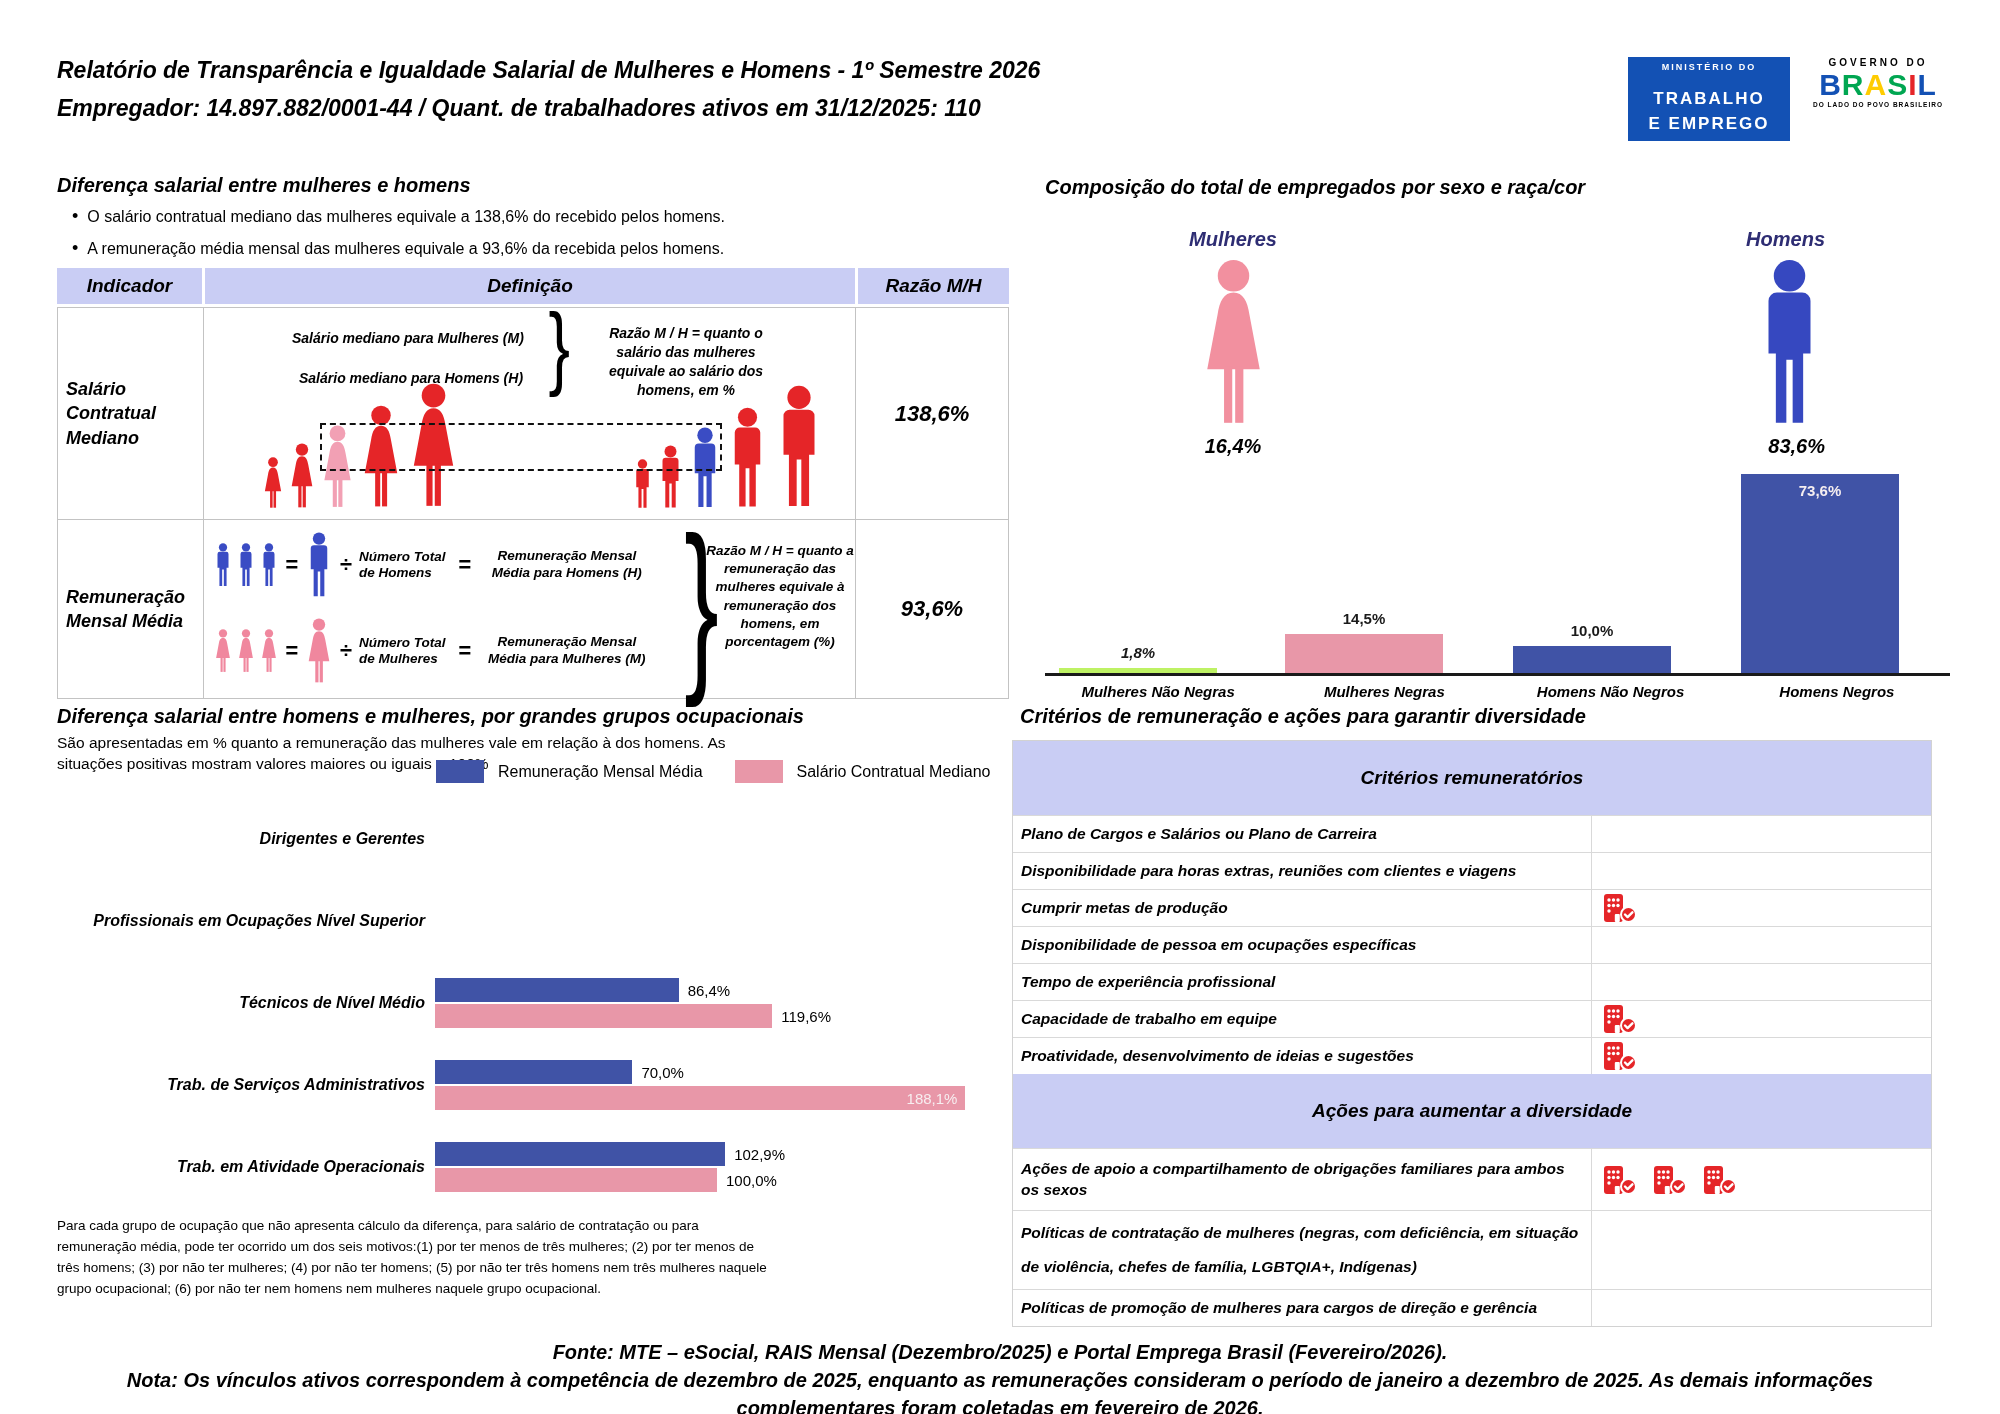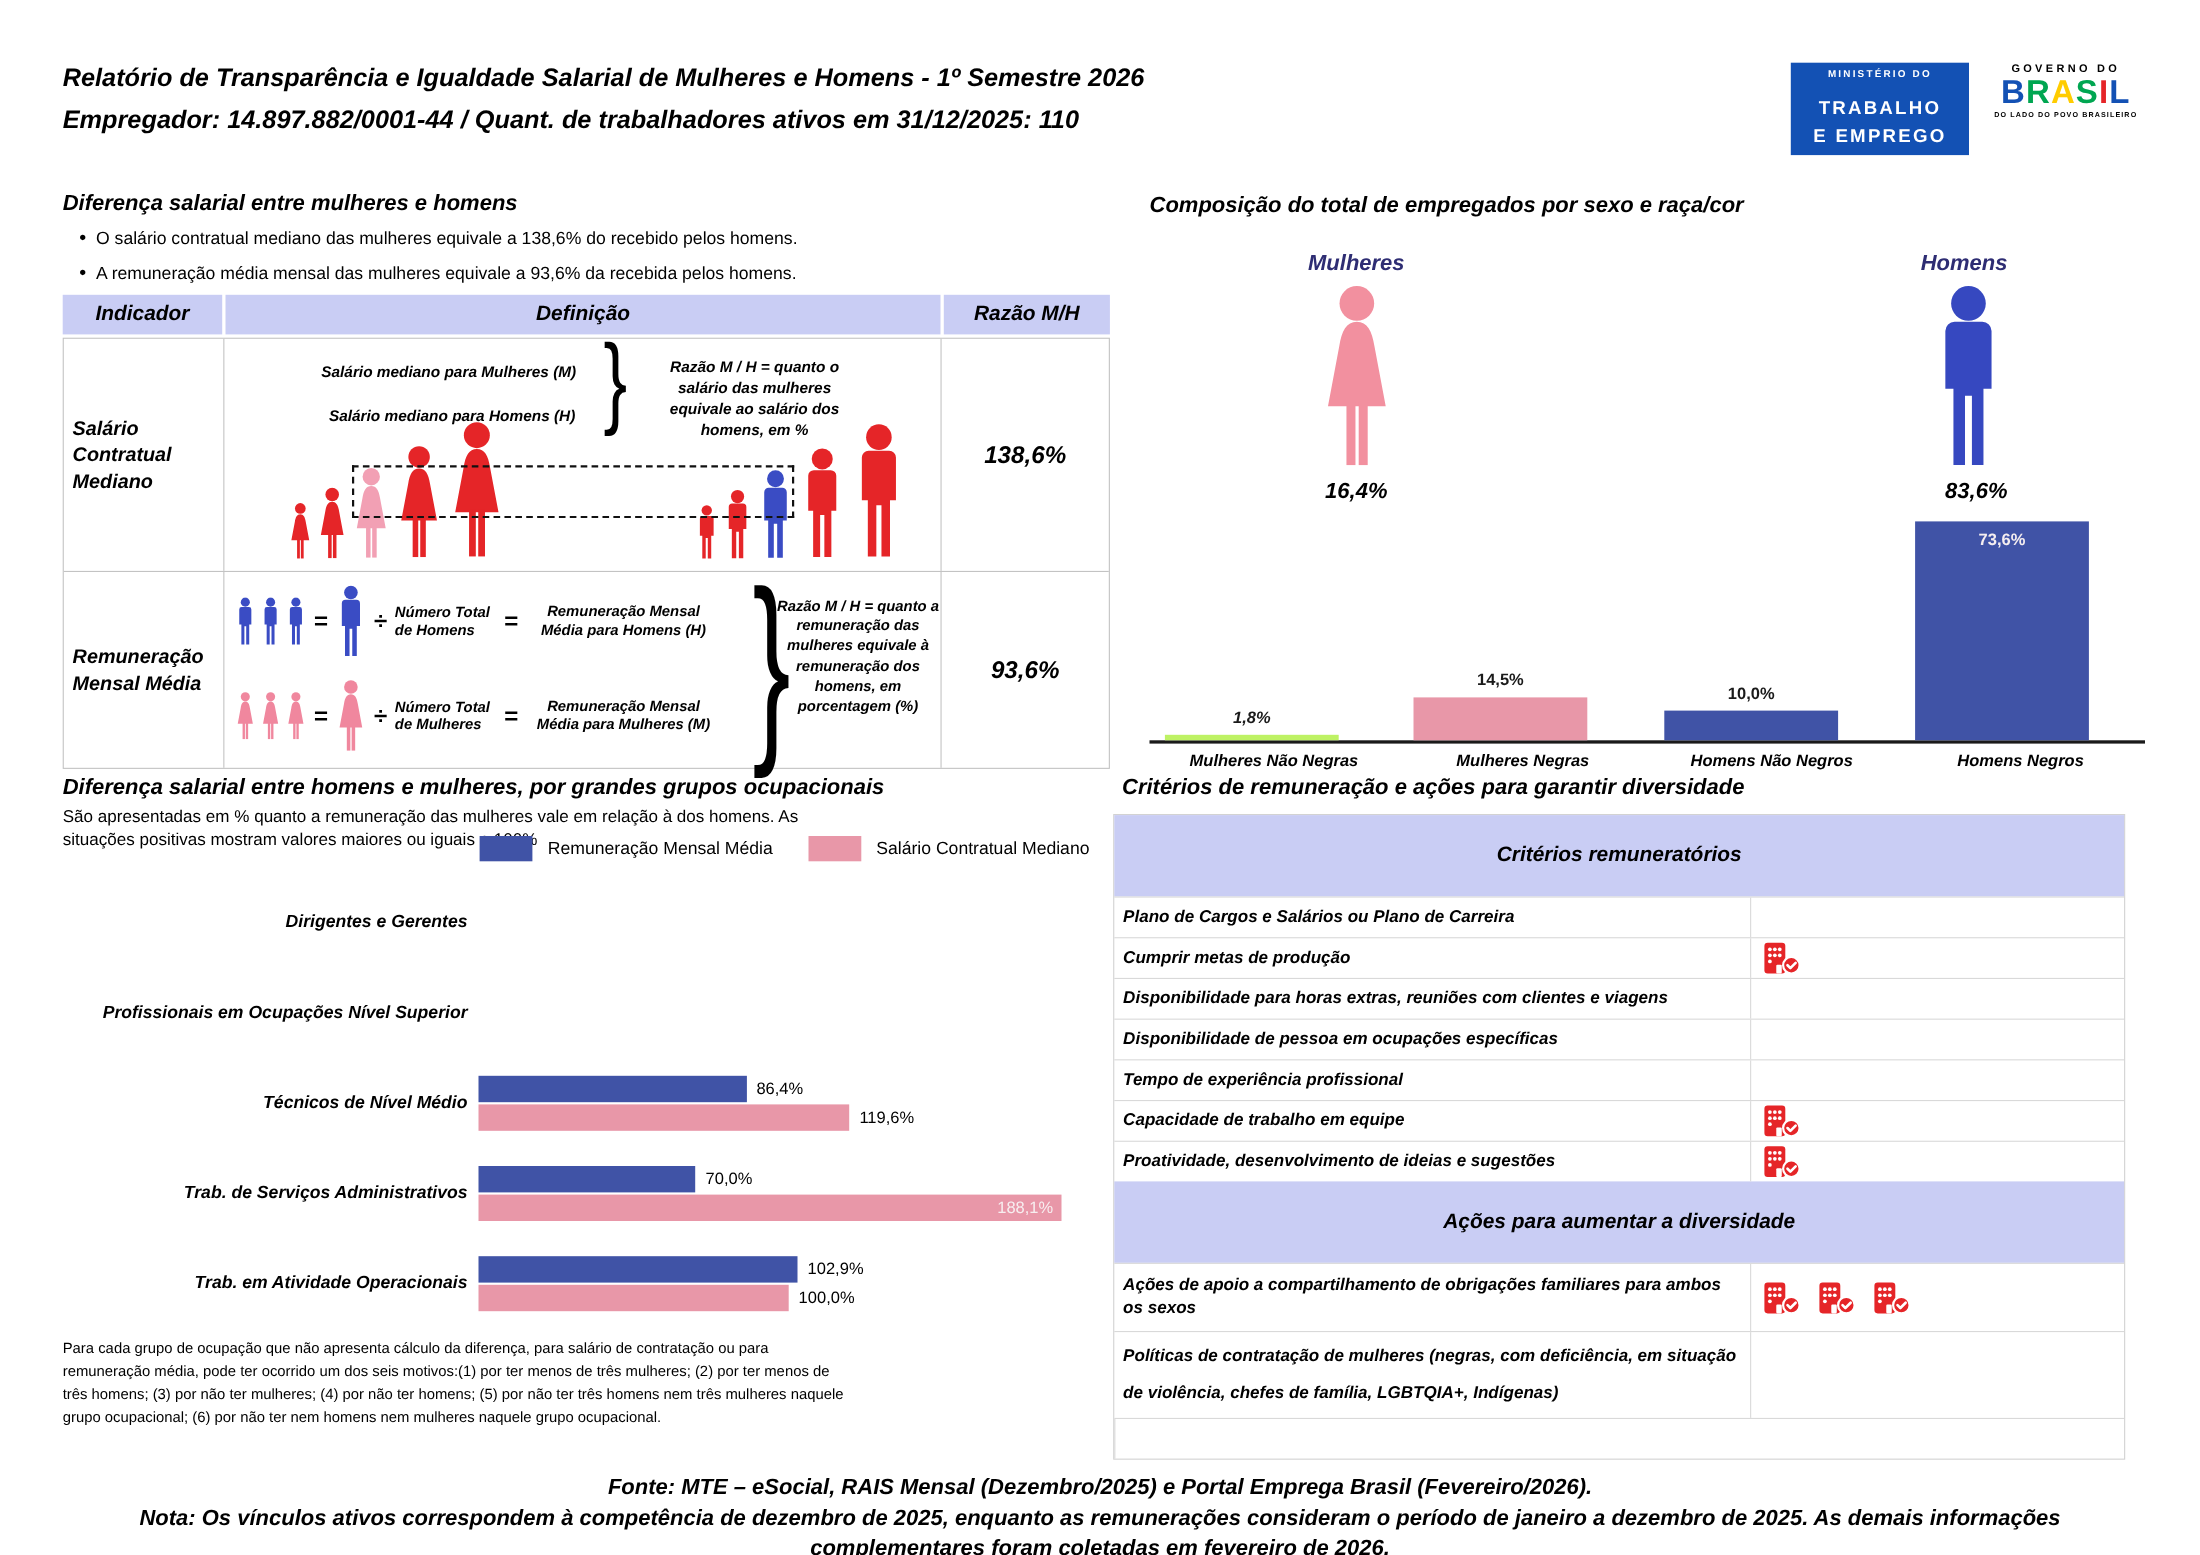--- a/index.html
+++ b/index.html
@@ -432,43 +432,43 @@
   </div>
 <div class="abs" id="occ-footnote">Para cada grupo de ocupação que não apresenta cálculo da diferença, para salário de contratação ou para remuneração média, pode ter ocorrido um dos seis motivos:(1) por ter menos de três mulheres; (2) por ter menos de três homens; (3) por não ter mulheres; (4) por não ter homens; (5) por não ter três homens nem três mulheres naquele grupo ocupacional; (6) por não ter nem homens nem mulheres naquele grupo ocupacional.</div>
 
 <div class="abs bi" id="criteria-title">Critérios de remuneração e ações para garantir diversidade</div>
 <div class="abs" id="criteria-table">
     <div class="crit-header">Critérios remuneratórios</div>
     <div class="crit-row g0 r0">
       <div class="crit-label">Plano de Cargos e Salários ou Plano de Carreira</div>
       <div class="crit-icons"></div>
     </div>
+    <div class="crit-row g0 r2">
+      <div class="crit-label">Disponibilidade para horas extras, reuniões com clientes e viagens</div>
+      <div class="crit-icons"></div>
+    </div>
     <div class="crit-row g0 r1">
       <div class="crit-label">Cumprir metas de produção</div>
       <div class="crit-icons">
         <svg viewBox="0 0 36 30" width="36" height="30">
           <rect x="2" y="1" width="19" height="28" rx="3" fill="#e52528"></rect>
           <g fill="#fff">
             <circle cx="7" cy="7" r="1.7"></circle>
             <circle cx="11.5" cy="7" r="1.7"></circle>
             <circle cx="16" cy="7" r="1.7"></circle>
             <circle cx="7" cy="12.5" r="1.7"></circle>
             <circle cx="11.5" cy="12.5" r="1.7"></circle>
             <circle cx="16" cy="12.5" r="1.7"></circle>
             <circle cx="7" cy="18" r="1.7"></circle>
             <rect x="12.8" y="21" width="5" height="8" rx="1"></rect>
           </g>
           <circle cx="26.5" cy="21.5" r="7.5" fill="#e52528" stroke="#fff" stroke-width="2"></circle>
           <path d="M23,21.5 l2.6,2.6 l4.8,-4.8" stroke="#fff" stroke-width="2.4" fill="none" stroke-linecap="round" stroke-linejoin="round"></path>
         </svg>
       </div>
-    </div>
-    <div class="crit-row g0 r2">
-      <div class="crit-label">Disponibilidade para horas extras, reuniões com clientes e viagens</div>
-      <div class="crit-icons"></div>
     </div>
     <div class="crit-row g0 r3">
       <div class="crit-label">Disponibilidade de pessoa em ocupações específicas</div>
       <div class="crit-icons"></div>
     </div>
     <div class="crit-row g0 r4">
       <div class="crit-label">Tempo de experiência profissional</div>
       <div class="crit-icons"></div>
     </div>
     <div class="crit-row g0 r5">
@@ -560,20 +560,21 @@
           <circle cx="26.5" cy="21.5" r="7.5" fill="#e52528" stroke="#fff" stroke-width="2"></circle>
           <path d="M23,21.5 l2.6,2.6 l4.8,-4.8" stroke="#fff" stroke-width="2.4" fill="none" stroke-linecap="round" stroke-linejoin="round"></path>
         </svg>
       </div>
     </div>
     <div class="crit-row g1 r1">
       <div class="crit-label">Políticas de contratação de mulheres (negras, com deficiência, em situação de violência, chefes de família, LGBTQIA+, Indígenas)</div>
       <div class="crit-icons"></div>
     </div>
     <div class="crit-row g1 r2">
+      <div class="crit-label">Políticas de promoção de mulheres para cargos de direção e gerência</div>
       <div class="crit-icons"></div>
     </div>
   </div>
 
 <div class="abs bi" id="footer">
   <div class="fonte">Fonte: MTE – eSocial, RAIS Mensal (Dezembro/2025) e Portal Emprega Brasil (Fevereiro/2026).</div>
   <div class="nota">Nota: Os vínculos ativos correspondem à competência de dezembro de 2025, enquanto as remunerações consideram o período de janeiro a dezembro de 2025. As demais informações complementares foram coletadas em fevereiro de 2026.</div>
 </div>
 
 </body></html>

